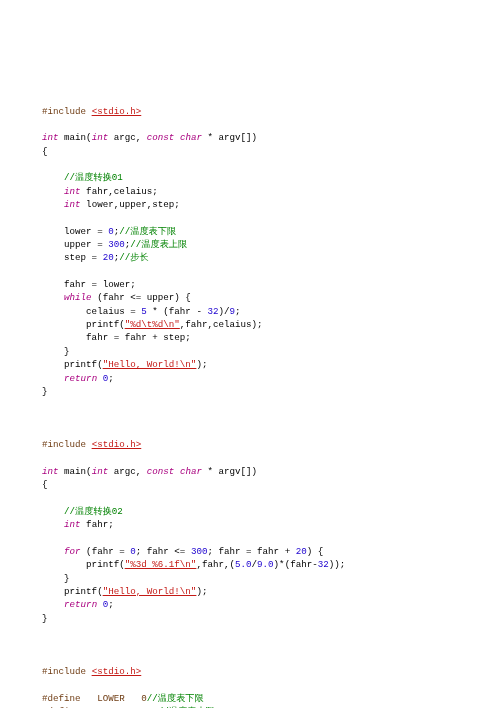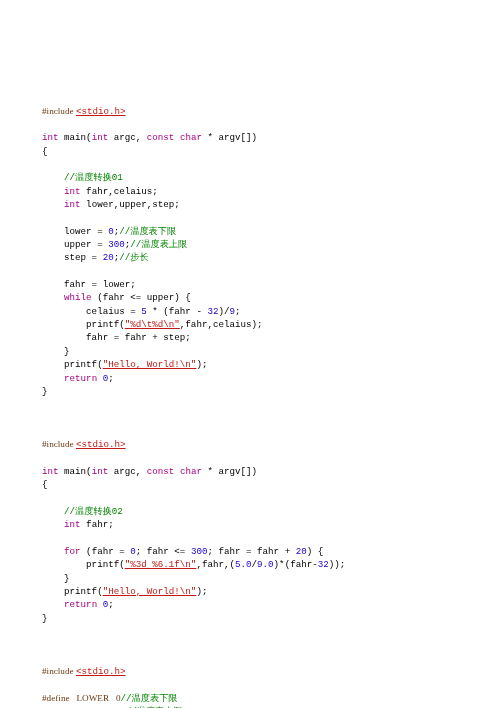--- a/index.html
+++ b/index.html
@@ -9,23 +9,23 @@
     font-family: Menlo, Consolas, "Courier New", monospace;
     font-size: 9.2px;
     line-height: 1.45;
     color: #000000;
     width: 500px;
     height: 708px;
     box-sizing: border-box;
     white-space: pre;
   }
   .line { display: block; min-height: 1.45em; }
-  .k-preproc { color: #6f3c13; font-family: Liberation Serif, serif; }  
+  .k-preproc { color: #6f3c13; }  
   .k-string  { color: #c41a16; text-decoration: underline; }  
-  .k-type    { color: #a9007f; }  
+  .k-type    { color: #a9007f; font-style: italic; }  
   .k-num     { color: #1c00cf; }  
   .k-comment { color: #008200; }  
 </style>
 </head>
 <body>
 
 
 
 <div id="code-container"><span class="line"><span></span></span><span class="line"><span class="k-preproc">#include </span><span class="k-string">&lt;stdio.h&gt;</span></span><span class="line"><span></span></span><span class="line"><span class="k-type">int</span><span> main(</span><span class="k-type">int</span><span> argc, </span><span class="k-type">const</span><span> </span><span class="k-type">char</span><span> * argv[])</span></span><span class="line"><span>{</span></span><span class="line"><span></span></span><span class="line"><span>    </span><span class="k-comment">//温度转换01</span></span><span class="line"><span>    </span><span class="k-type">int</span><span> fahr,celaius;</span></span><span class="line"><span>    </span><span class="k-type">int</span><span> lower,upper,step;</span></span><span class="line"><span></span></span><span class="line"><span>    lower = </span><span class="k-num">0</span><span>;</span><span class="k-comment">//温度表下限</span></span><span class="line"><span>    upper = </span><span class="k-num">300</span><span>;</span><span class="k-comment">//温度表上限</span></span><span class="line"><span>    step = </span><span class="k-num">20</span><span>;</span><span class="k-comment">//步长</span></span><span class="line"><span></span></span><span class="line"><span>    fahr = lower;</span></span><span class="line"><span>    </span><span class="k-type">while</span><span> (fahr &lt;= upper) {</span></span><span class="line"><span>        celaius = </span><span class="k-num">5</span><span> * (fahr - </span><span class="k-num">32</span><span>)/</span><span class="k-num">9</span><span>;</span></span><span class="line"><span>        printf(</span><span class="k-string">"%d\t%d\n"</span><span>,fahr,celaius);</span></span><span class="line"><span>        fahr = fahr + step;</span></span><span class="line"><span>    }</span></span><span class="line"><span>    printf(</span><span class="k-string">"Hello, World!\n"</span><span>);</span></span><span class="line"><span>    </span><span class="k-type">return</span><span> </span><span class="k-num">0</span><span>;</span></span><span class="line"><span>}</span></span><span class="line"><span></span></span><span class="line"><span></span></span><span class="line"><span></span></span><span class="line"><span class="k-preproc">#include </span><span class="k-string">&lt;stdio.h&gt;</span></span><span class="line"><span></span></span><span class="line"><span class="k-type">int</span><span> main(</span><span class="k-type">int</span><span> argc, </span><span class="k-type">const</span><span> </span><span class="k-type">char</span><span> * argv[])</span></span><span class="line"><span>{</span></span><span class="line"><span></span></span><span class="line"><span>    </span><span class="k-comment">//温度转换02</span></span><span class="line"><span>    </span><span class="k-type">int</span><span> fahr;</span></span><span class="line"><span></span></span><span class="line"><span>    </span><span class="k-type">for</span><span> (fahr = </span><span class="k-num">0</span><span>; fahr &lt;= </span><span class="k-num">300</span><span>; fahr = fahr + </span><span class="k-num">20</span><span>) {</span></span><span class="line"><span>        printf(</span><span class="k-string">"%3d %6.1f\n"</span><span>,fahr,(</span><span class="k-num">5.0</span><span>/</span><span class="k-num">9.0</span><span>)*(fahr-</span><span class="k-num">32</span><span>));</span></span><span class="line"><span>    }</span></span><span class="line"><span>    printf(</span><span class="k-string">"Hello, World!\n"</span><span>);</span></span><span class="line"><span>    </span><span class="k-type">return</span><span> </span><span class="k-num">0</span><span>;</span></span><span class="line"><span>}</span></span><span class="line"><span></span></span><span class="line"><span></span></span><span class="line"><span></span></span><span class="line"><span class="k-preproc">#include </span><span class="k-string">&lt;stdio.h&gt;</span></span><span class="line"><span></span></span><span class="line"><span class="k-preproc">#define   LOWER   0</span><span class="k-comment">//温度表下限</span></span><span class="line"><span class="k-preproc">#define   UPPER   300</span><span class="k-comment">//温度表上限</span></span></div>
 

